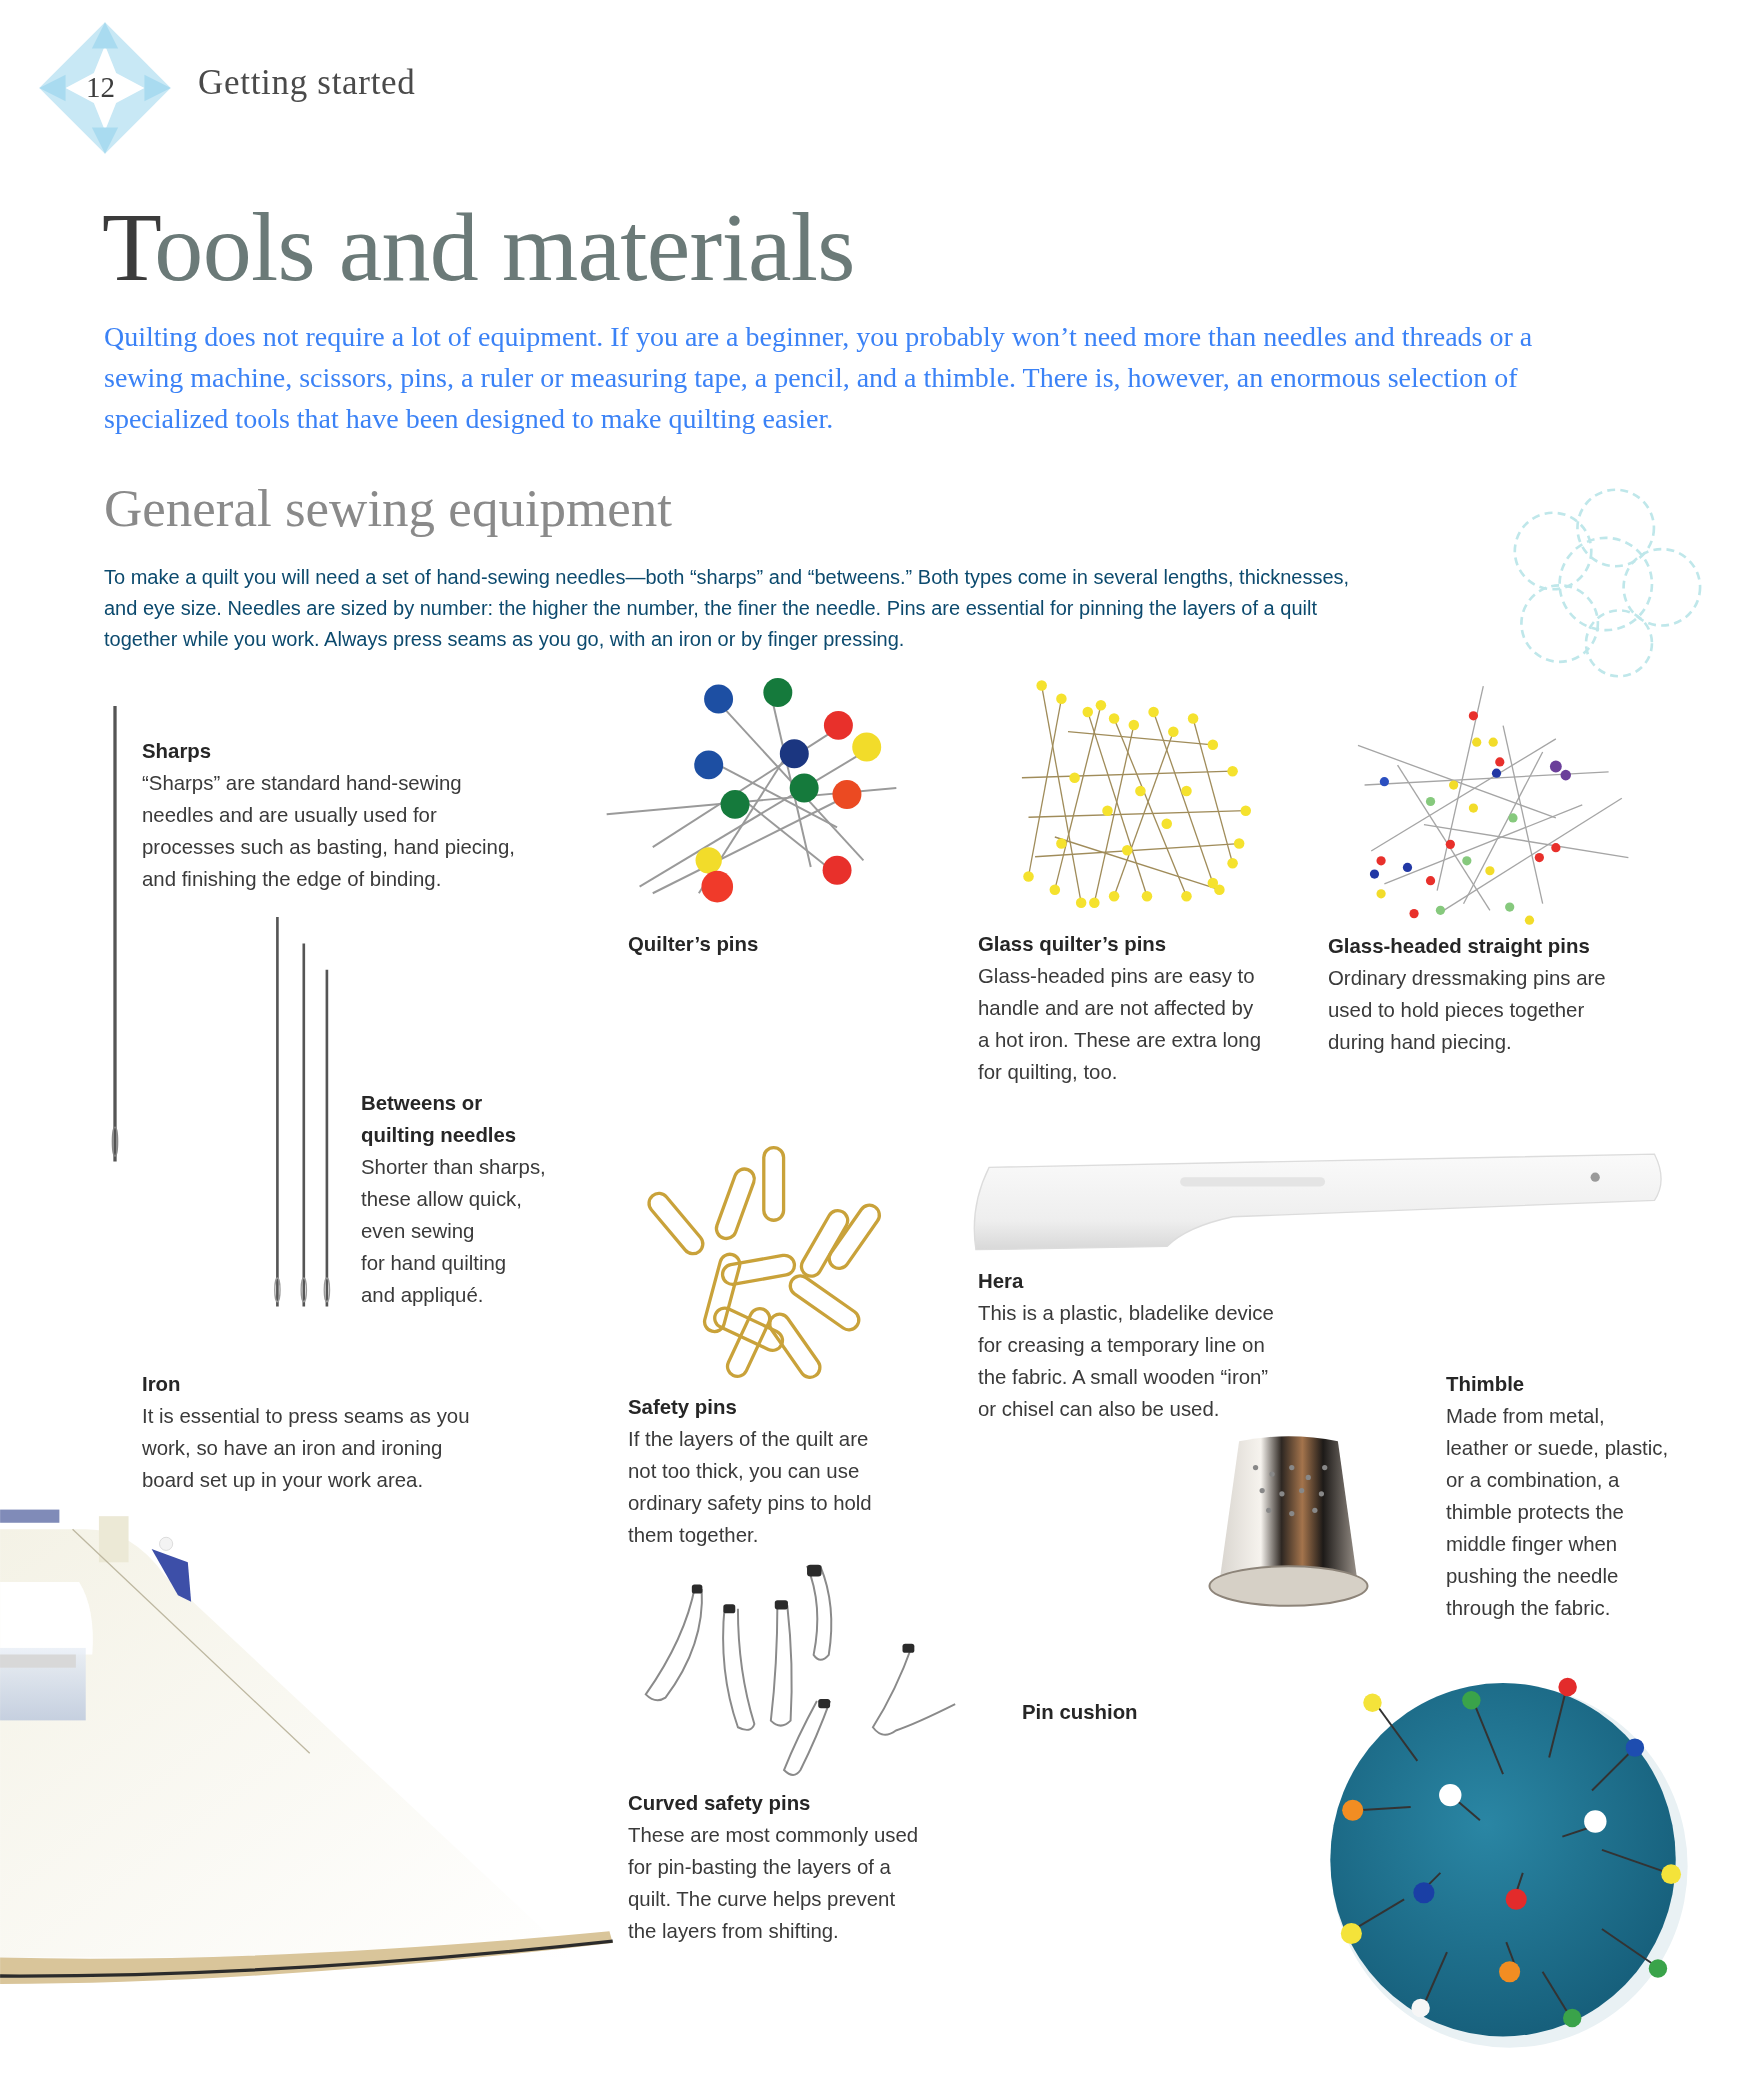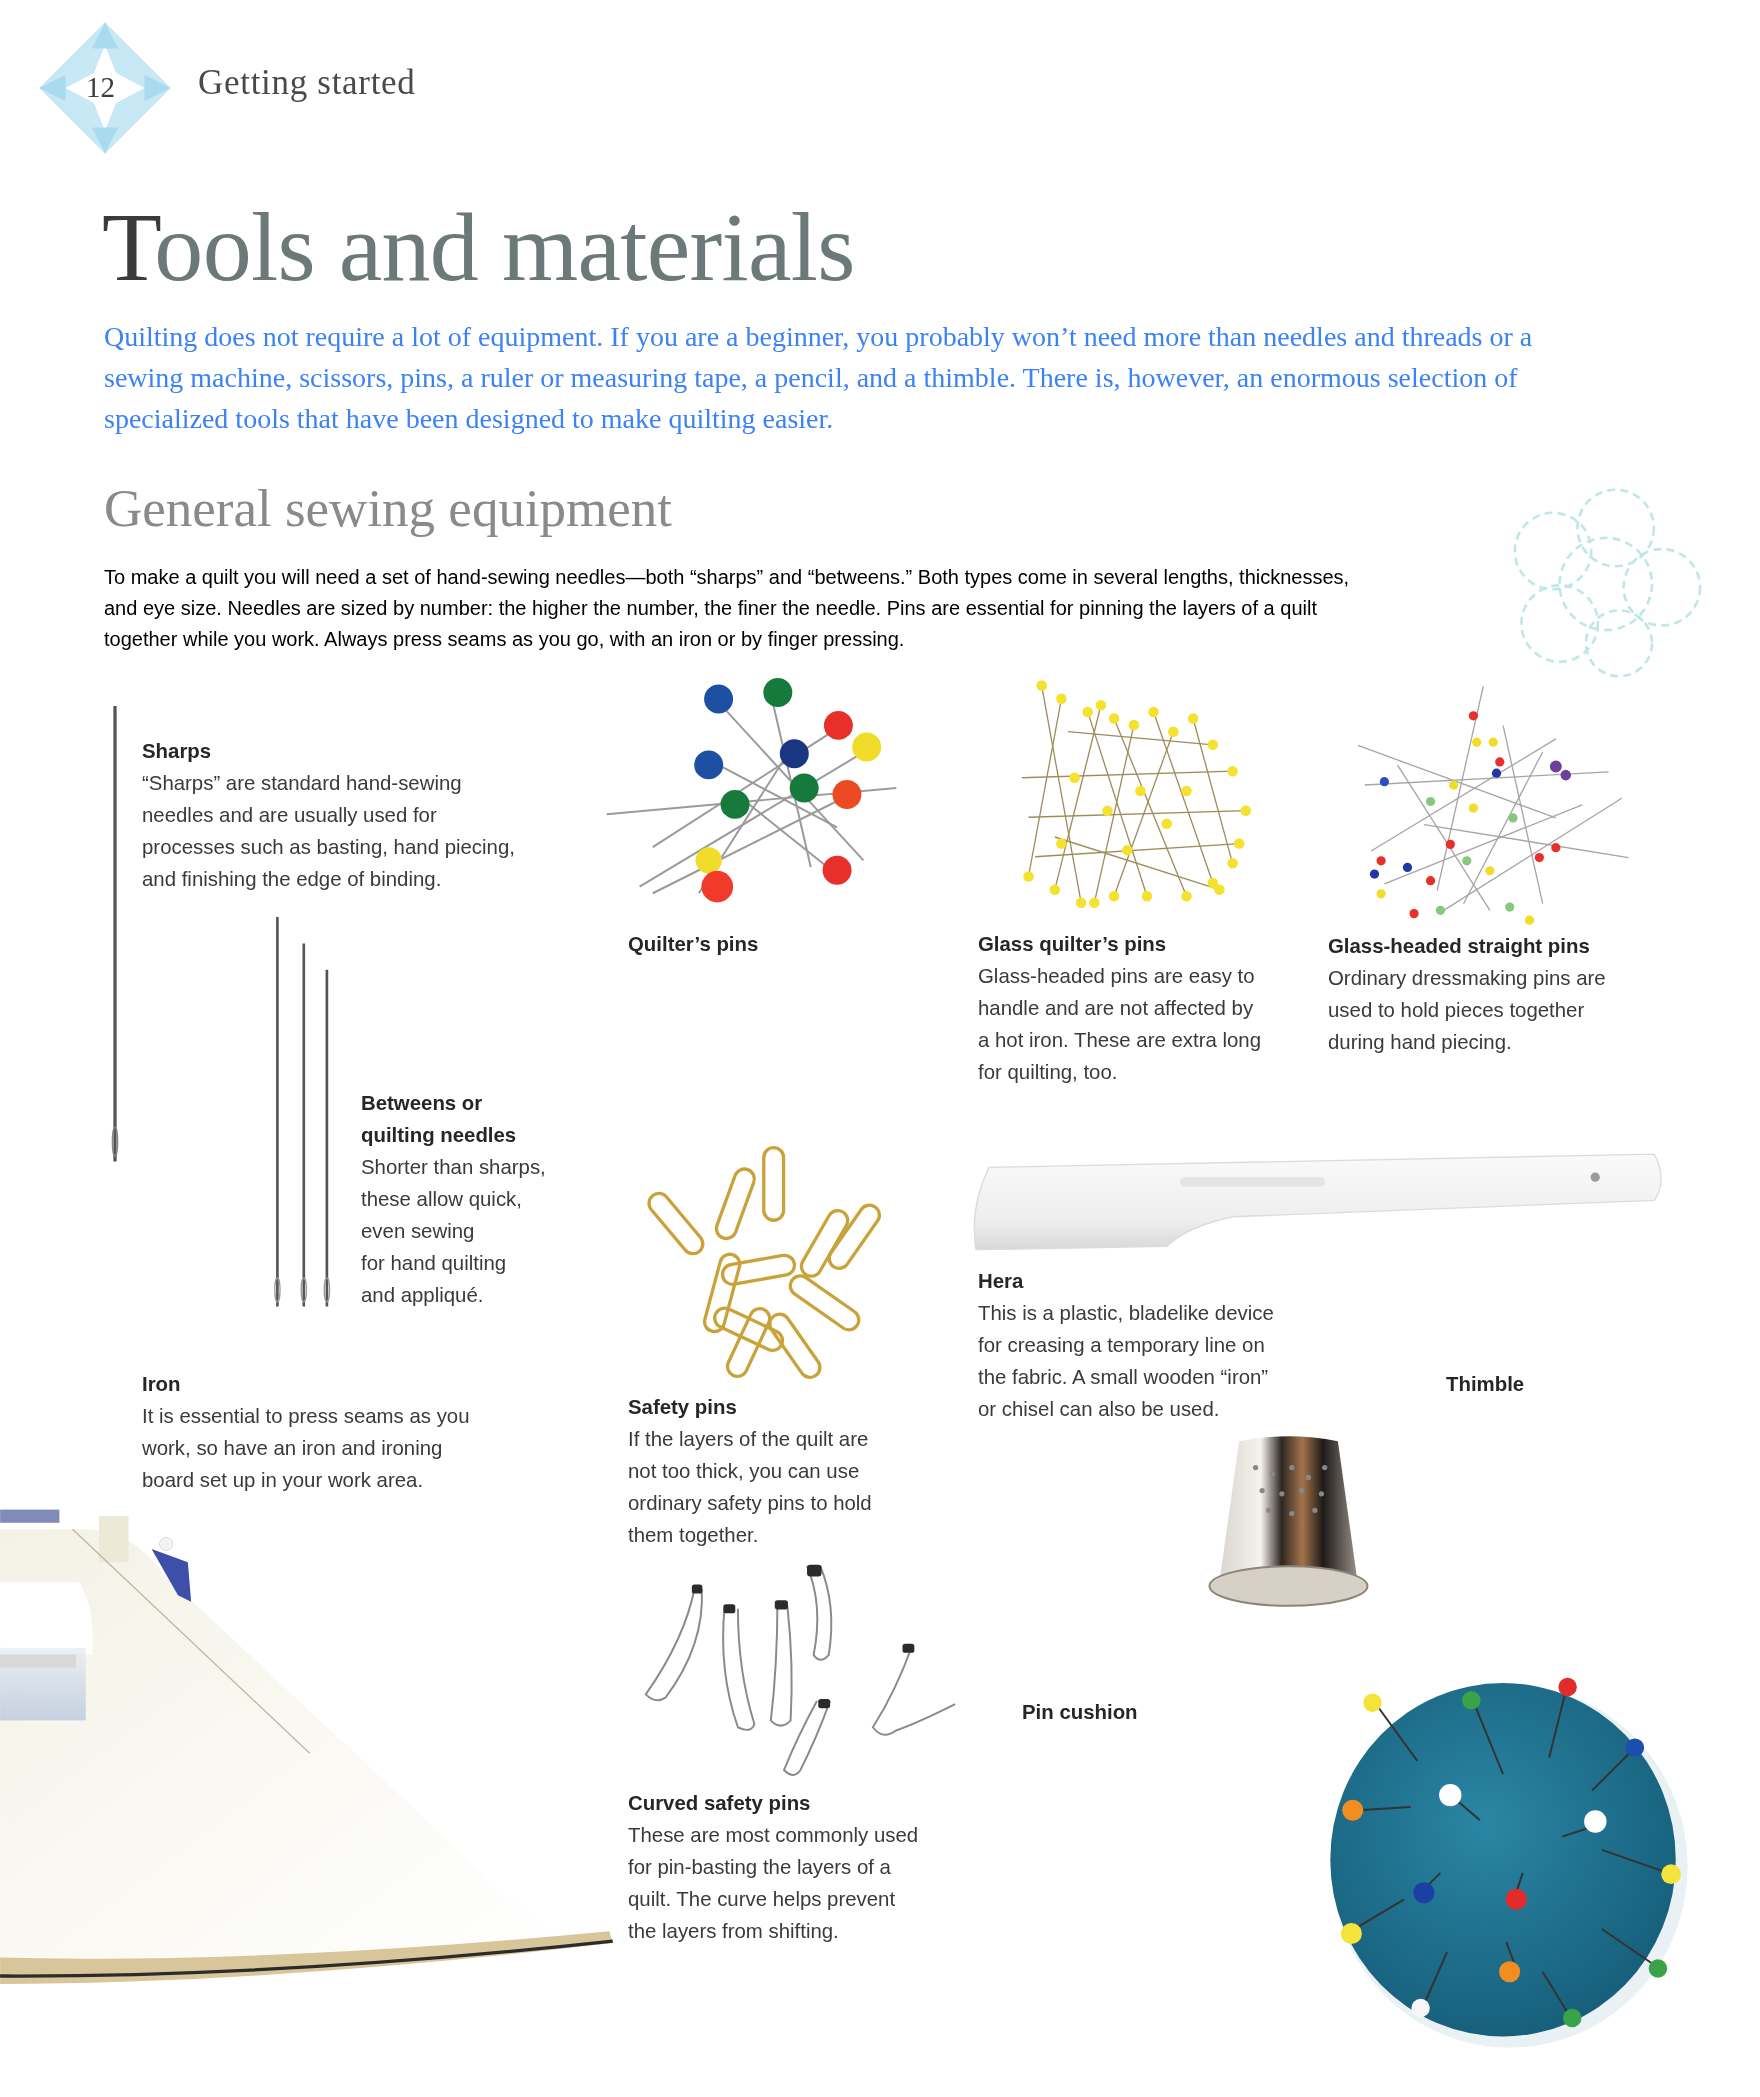--- a/index.html
+++ b/index.html
@@ -9,21 +9,21 @@
   
   .page-num { left:86px; top:71px; font-size:29px; color:#3d3d3d; font-family:"Liberation Serif", serif; }
   .running-head { left:198px; top:63px; font-size:35px; color:#4a4a4a; font-family:"Liberation Serif", serif; letter-spacing:0.7px; }
 
   .title { left:102px; top:198px; font-size:98px; color:#6b7a78; font-family:"Liberation Serif", serif; letter-spacing:-0.7px; line-height:1; }
   .title .first { color:#3b3b3b; }
 
   .intro { left:104px; top:316px; width:1437px; font-size:28px; line-height:41px; color:#3b82f6; font-family:"Liberation Serif", serif; }
 
   .section-head { left:104px; top:478px; font-size:53px; color:#8a8a8a; font-family:"Liberation Serif", serif; }
-  .section-body { left:104px; top:562px; width:1253px; font-size:20px; line-height:31px; color:#000000; font-family:"Liberation Sans", sans-serif; }
+  .section-body { left:104px; top:562px; width:1253px; font-size:20px; line-height:31px; color:#0c4a6e; font-family:"Liberation Sans", sans-serif; }
 
   .item { position:absolute; font-family:"Liberation Sans", sans-serif; color:#333; }
   .item .h { font-weight:bold; font-size:20.4px; line-height:32px; color:#262626; }
   .item .b { font-size:20.4px; line-height:32px; color:#3a3a3a; white-space:pre-line; }
 
   svg { position:absolute; overflow:visible; }
 </style>
 </head>
 <body>
 
@@ -331,20 +331,27 @@
       <circle cx="165" cy="95" r="4"></circle>
       <circle cx="195" cy="100" r="4"></circle>
     <circle cx="115" cy="125" r="4"></circle>
       <circle cx="150" cy="130" r="4"></circle>
       <circle cx="185" cy="125" r="4"></circle>
   </g>
 </svg>
 
 <div class="item" style="left:1414px;top:1368px;width:277px;margin-left:32px;">
   <div class="h">Thimble</div>
+  <div class="b">Made from metal,
+leather or suede, plastic,
+or a combination, a
+thimble protects the
+middle finger when
+pushing the needle
+through the fabric.</div>
 </div>
 
 <svg style="left:626px;top:1559px;" width="316" height="218" viewBox="0 0 480 330">
   <g fill="none" stroke="#8a8a8a" stroke-width="3">
     <path d="M105,40 Q90,120 30,205 Q45,220 60,210 Q120,130 115,45"></path>
     <path d="M150,70 Q140,170 170,255 Q190,265 195,250 Q170,170 170,75"></path>
     <path d="M230,65 Q230,160 220,245 Q235,260 250,245 Q255,160 245,70"></path>
     <path d="M275,10 Q300,70 285,145 Q295,160 308,145 Q320,70 295,10"></path>
     <path d="M290,215 Q260,270 240,320 Q255,335 265,320 Q290,270 310,215"></path>
     <path d="M435,130 Q410,200 375,255 Q390,275 410,260 Q440,250 500,220"></path>

